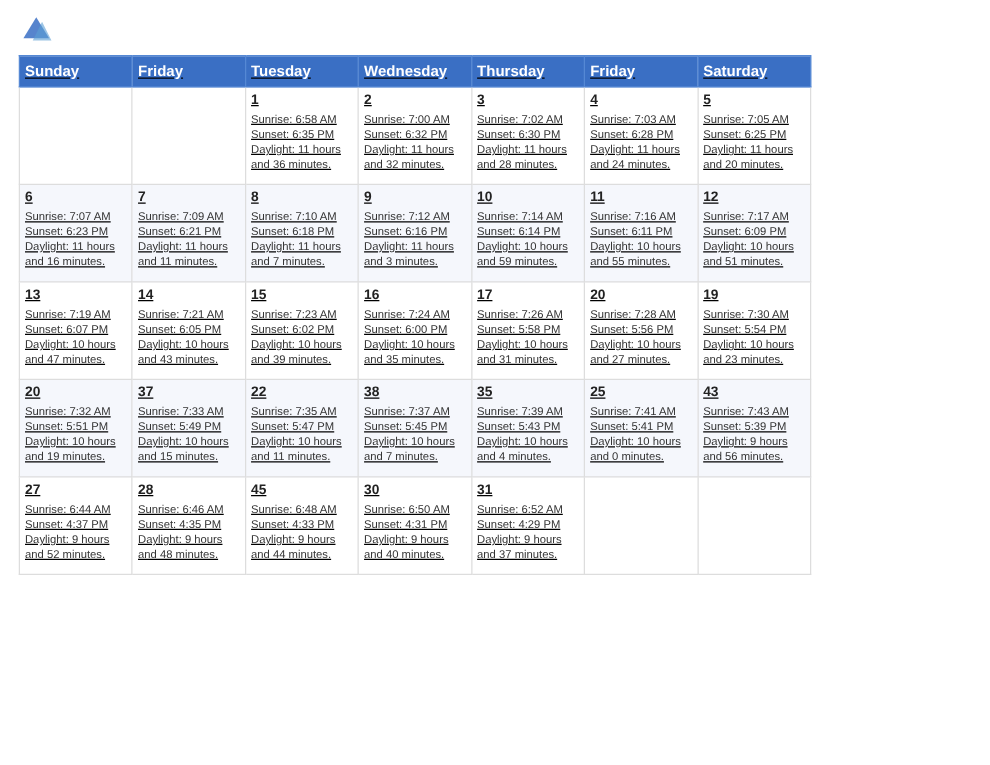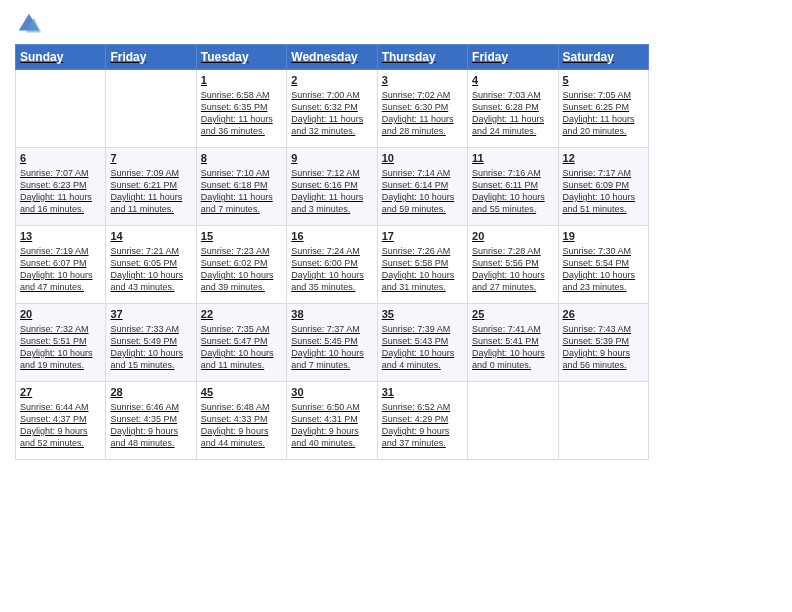--- a/index.html
+++ b/index.html
@@ -240,21 +240,21 @@
           </td>
           <td>
             <span class="day-num">35</span>
             <div class="cell-text">Sunrise: 7:39 AM<br>Sunset: 5:43 PM<br>Daylight: 10 hours<br>and 4 minutes.</div>
           </td>
           <td>
             <span class="day-num">25</span>
             <div class="cell-text">Sunrise: 7:41 AM<br>Sunset: 5:41 PM<br>Daylight: 10 hours<br>and 0 minutes.</div>
           </td>
           <td>
-            <span class="day-num">26</span>
+            <span class="day-num">43</span>
             <div class="cell-text">Sunrise: 7:43 AM<br>Sunset: 5:39 PM<br>Daylight: 9 hours<br>and 56 minutes.</div>
           </td>
         </tr>
         <tr>
           <td>
             <span class="day-num">27</span>
             <div class="cell-text">Sunrise: 6:44 AM<br>Sunset: 4:37 PM<br>Daylight: 9 hours<br>and 52 minutes.</div>
           </td>
           <td>
             <span class="day-num">28</span>

